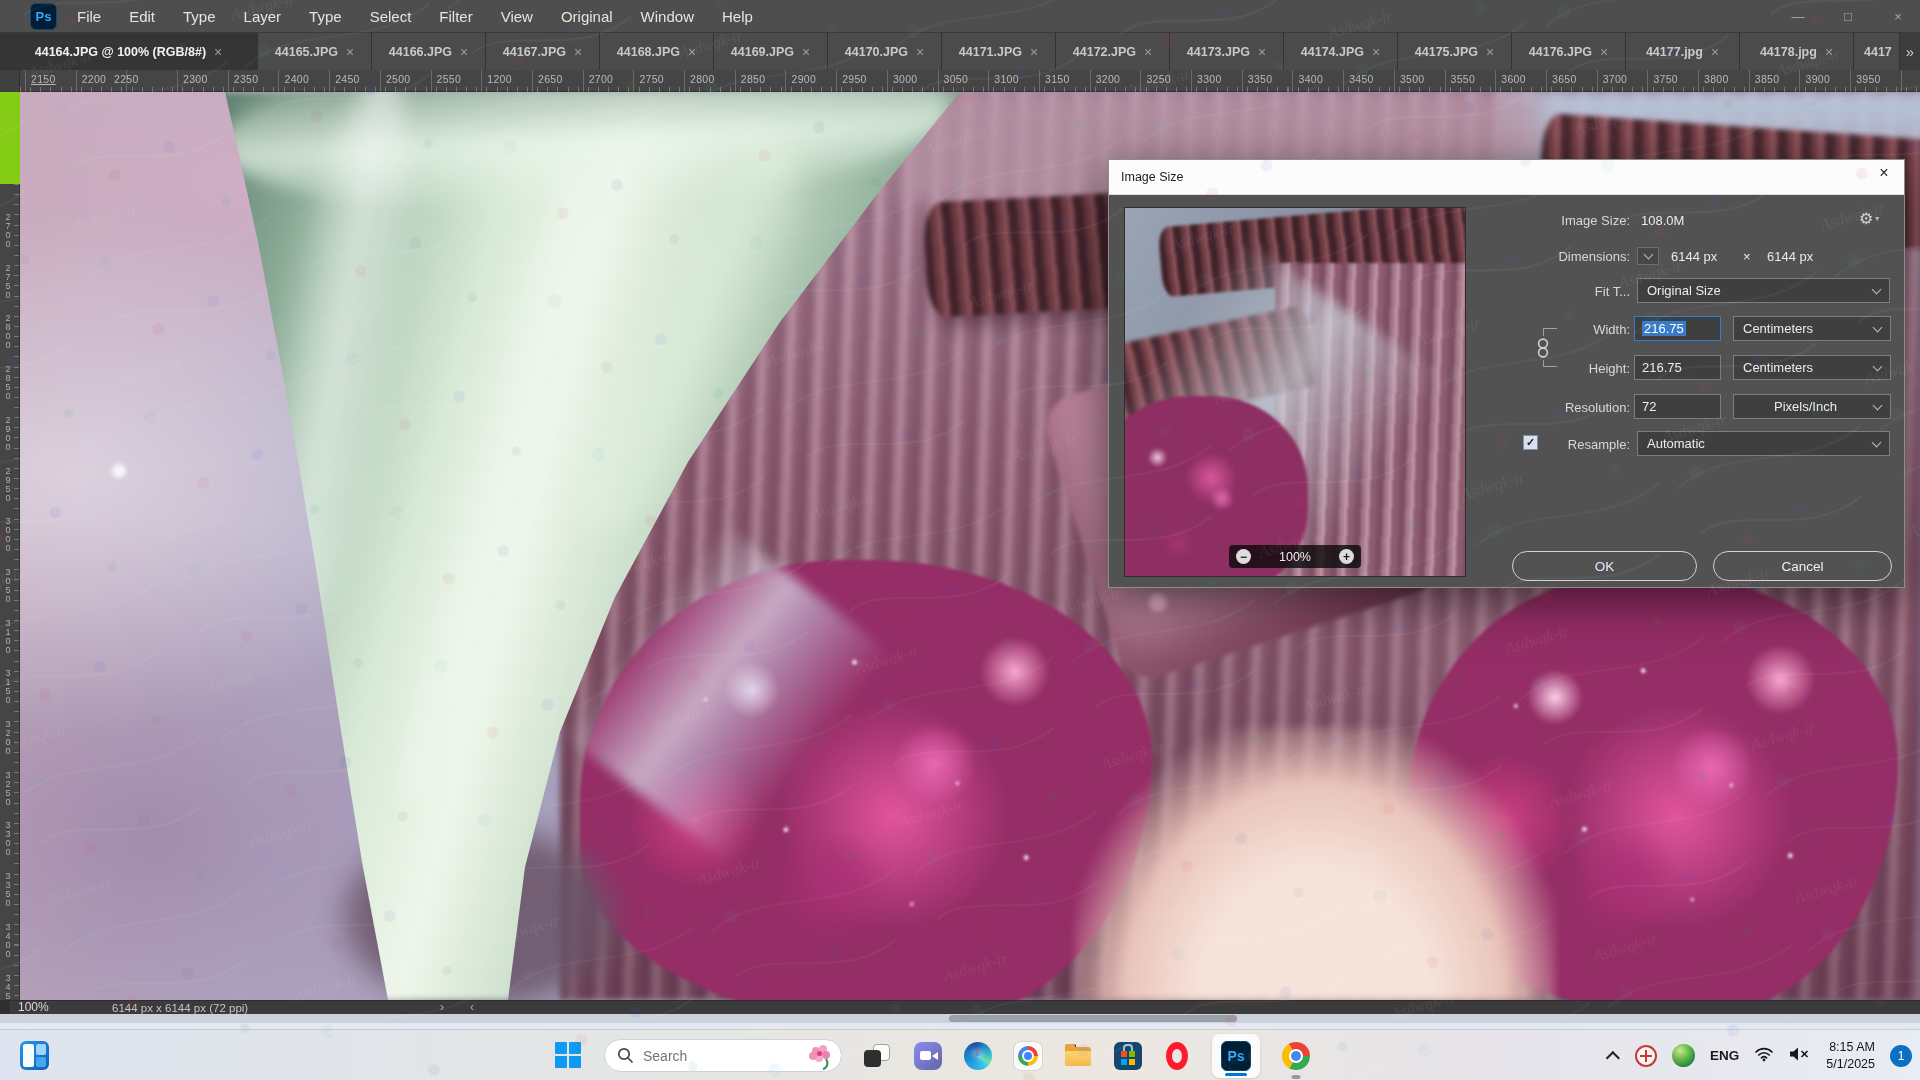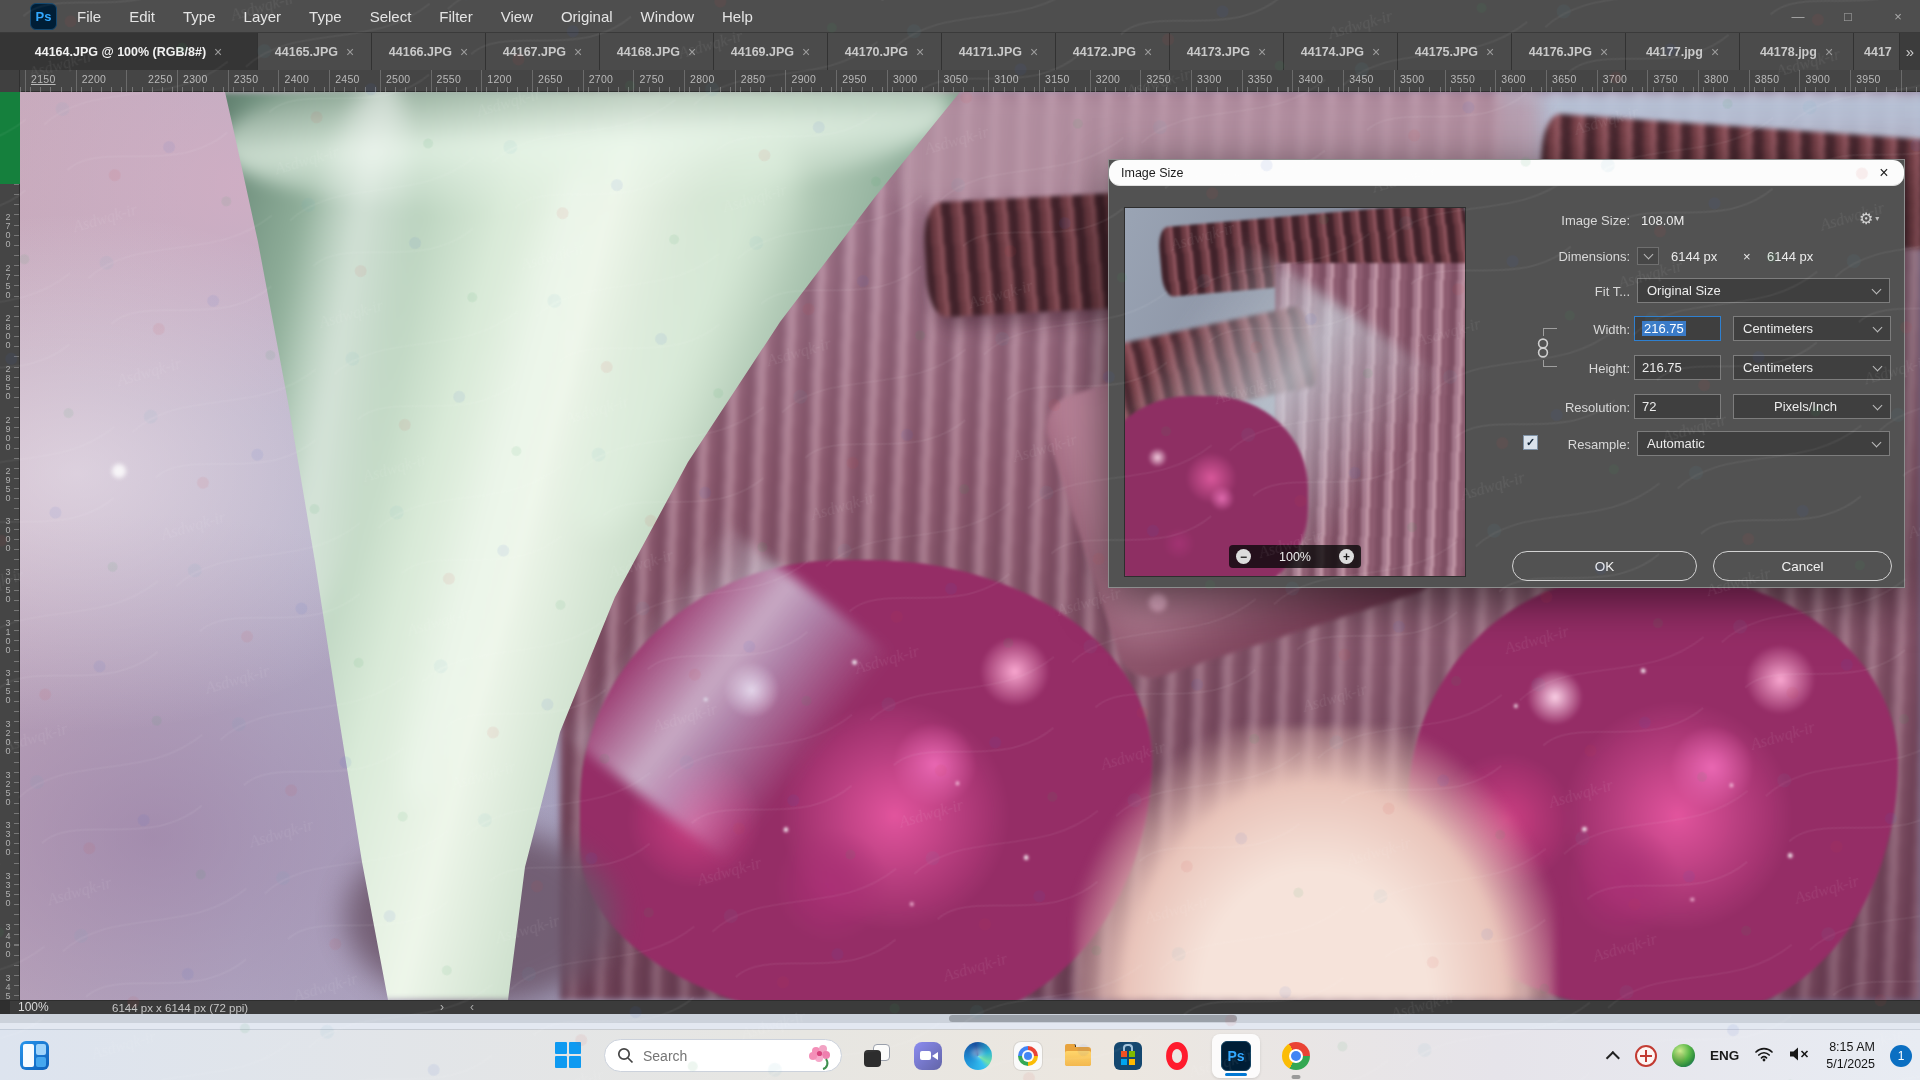--- a/index.html
+++ b/index.html
@@ -1,18 +1,18 @@
 <!DOCTYPE html>
 <html><head>
 <meta charset="utf-8">
 <style>
   * { margin:0; padding:0; box-sizing:border-box; }
   html,body { width:1920px; height:1080px; overflow:hidden; background:#222; }
   #screen { position:relative; width:1920px; height:1080px; overflow:hidden;
-            font-family:"Liberation Sans", sans-serif; background:#15803d; }
+            font-family:"Liberation Sans", sans-serif; background:#84cc16; }
 
   
   #menubar { position:absolute; left:0; top:0; width:1920px; height:33px; background:#4e4e4e;
              display:flex; align-items:center; border-bottom:1px solid #3a3a3a; z-index:20; }
   #ps-logo { margin-left:30px; width:27px; height:27px; border-radius:6px; background:#001e36;
              color:#31a8ff; font-weight:bold; font-size:13px; display:flex; align-items:center; justify-content:center;
              border:1px solid #15486e; }
   #menu-items { display:flex; margin-left:6px; }
   .menu-item { color:#e4e4e4; font-size:15px; padding:17px 14px; line-height:33px; cursor:default; }
   #win-controls { position:absolute; right:14px; top:0; height:33px; display:flex; align-items:center; gap:34px; }
@@ -128,22 +128,22 @@
   #st-info { position:absolute; left:112px; top:1px; font-size:11.5px; color:#c6c6c6; line-height:12px; }
   #st-ch-r { position:absolute; left:440px; top:0; color:#b5b5b5; font-size:12px; line-height:13px; }
   #st-ch-l { position:absolute; left:470px; top:0; color:#a8a8a8; font-size:12px; line-height:13px; }
   #scrollstrip { position:absolute; left:0; top:1014px; width:1920px; height:9px; background:#ccd2db; z-index:20; }
   #scroll-thumb { position:absolute; left:949px; top:1px; width:288px; height:7px; border-radius:4px; background:#9aa0a8; }
   #desktop-edge { position:absolute; left:0; top:1023px; width:1920px; height:6px; background:#e3e8f1; z-index:20; }
 
   
   #dialog { position:absolute; left:1108px; top:159px; width:797px; height:429px; background:#525252;
             border:1px solid #8d8d8d; box-shadow:0 12px 44px rgba(0,0,0,.55); z-index:100; font-size:13px; }
-  #dlg-titlebar { position:absolute; left:0; top:0; width:100%; height:26px; background:#fcfcfc;
-                  border-bottom:1px solid #e0e0e0; display:flex; align-items:center;border-radius:11px; }
+  #dlg-titlebar { position:absolute; left:0; top:0; width:100%; height:35px; background:#fcfcfc;
+                  border-bottom:1px solid #e0e0e0; display:flex; align-items:center; }
   #dlg-title { margin-left:12px; font-size:12.5px; color:#1c1c1c; }
   #dlg-close { position:absolute; right:8px; top:0; width:24px; height:26px; display:flex; align-items:center;
                justify-content:center; color:#222; font-size:16px; }
   #dlg-preview { position:absolute; left:15px; top:47px; width:342px; height:370px; border:1px solid #2e2e2e;
                  overflow:hidden; background:linear-gradient(115deg,#9aa4b4 0%,#8d95a6 30%,#7e8494 55%,#757a8a 100%); }
   .pv { position:absolute; }
   #pv-pleats { left:150px; top:55px; width:200px; height:320px;
     background:repeating-linear-gradient(92deg,#7e4f63 0 7px,#a5798c 7px 12px,#c79cab 12px 15px,#8d5c70 15px 22px); filter:blur(1.5px); }
   #pv-rim { left:35px; top:6px; width:310px; height:70px; border-radius:10px/22px; transform:rotate(-5deg);
     background:repeating-linear-gradient(88deg,#41222a 0 8px,#6b3a42 8px 13px,#8c525b 13px 17px); filter:blur(1.5px); }
@@ -356,21 +356,21 @@
         </div>
       </div>
     <div id="tab-overflow">»</div>
   </div>
 
   <div id="rulerbar">
     <div id="ruler-corner"></div>
     <div id="hruler">
         <span class="hr-label" style="left: 11px; text-decoration: underline;">2150</span>
         <span class="hr-label" style="left: 61.7px;">2200</span>
-        <span class="hr-label" style="left: 128px;">2250</span>
+        <span class="hr-label" style="left: 94px;">2250</span>
         <span class="hr-label" style="left: 163.1px;">2300</span>
         <span class="hr-label" style="left: 213.8px;">2350</span>
         <span class="hr-label" style="left: 264.5px;">2400</span>
         <span class="hr-label" style="left: 315.2px;">2450</span>
         <span class="hr-label" style="left: 365.9px;">2500</span>
         <span class="hr-label" style="left: 416.6px;">2550</span>
         <span class="hr-label" style="left: 467.3px;">1200</span>
         <span class="hr-label" style="left: 518px;">2650</span>
         <span class="hr-label" style="left: 568.7px;">2700</span>
         <span class="hr-label" style="left: 619.4px;">2750</span>

